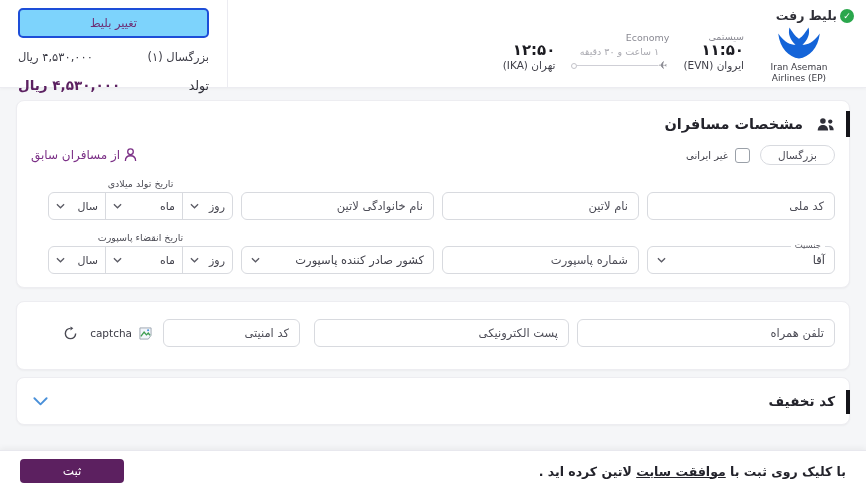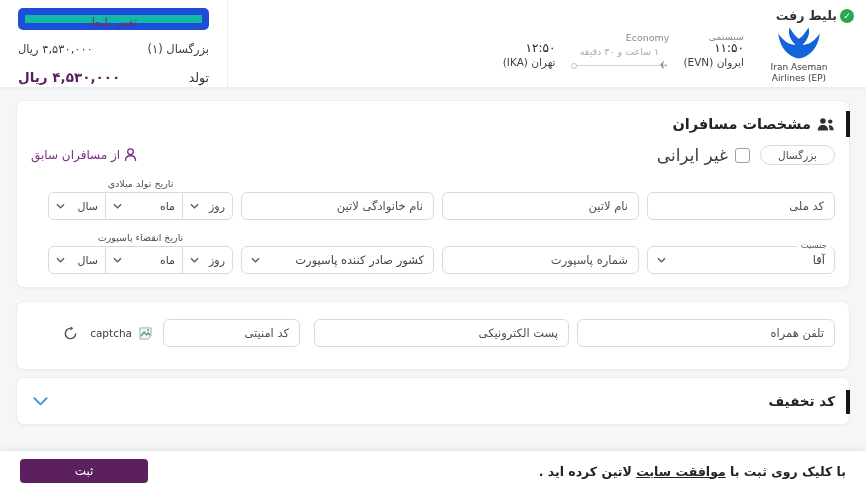--- a/index.html
+++ b/index.html
@@ -13,70 +13,70 @@
   .airline-block { width:122px; padding:8px 12px 0 0; display:flex; flex-direction:column; }
   .ticket-head { display:flex; align-items:center; gap:3px; font-size:12.5px; color:#2e2e36; font-weight:bold; }
   .check-icon { width:14px; height:14px; border-radius:50%; background:#2aa74c; color:#fff;
                 display:flex; align-items:center; justify-content:center; font-size:9px; flex:0 0 auto; }
   .logo { margin:2px auto 1px; }
   .airline-name { font-size:9px; color:#3a3a42; text-align:center; line-height:1.25; width:90px; margin:0 auto; direction:ltr; }
 
   .times { display:flex; margin-top:31px; gap:14px; }
   .t-col { display:flex; flex-direction:column; align-items:flex-start; }
   .t-small { font-size:9.5px; color:#8a8a93; }
-  .t-time { font-size:12px; font-weight:normal; color:#1c1c22; line-height:1.15; }
+  .t-time { font-size:15px; font-weight:bold; color:#1c1c22; line-height:1.15; }
   .t-city { font-size:10.5px; color:#3f3f48; }
   .dur-col { width:100px; display:flex; flex-direction:column; align-items:center; padding-top:1px; }
   .dur-cabin { align-self:flex-start; font-size:9.5px; color:#8a8a93; direction:ltr; }
   .dur-text { font-size:9.5px; color:#a9a9b0; margin-top:3px; }
   .dur-line { width:96px; display:flex; align-items:center; margin-top:3px; }
   .dur-dot { width:6px; height:6px; border:1px solid #c2c2c9; border-radius:50%; background:#fff; }
   .dur-rail { flex:1; height:1px; background:#cfcfd6; }
   .plane-glyph { font-size:11px; color:#8d8d95; transform:scaleX(-1); line-height:1; }
 
   .top-spacer { flex:1; }
   .price-panel { width:228px; border-right:1px solid #ececf1; padding:8px 18px 0; }
-  .change-btn { display:block; width:100%; height:22px; background:#14b8a6; border:7px solid #1d4ed8;
+  .change-btn { display:block; width:100%; height:30px; background:#7dd3fc; border:2px solid #1d4ed8;
                 border-radius:5px; color:#6d2d74; font-size:11.5px; font-family:inherit; cursor:pointer; }
   .price-row { display:flex; justify-content:space-between; align-items:center; margin-top:12px;
                font-size:11.5px; color:#3c3c46; }
   .total-row { margin-top:13px; }
   .total-label { font-size:12.5px; color:#2f2f38; }
   .total-amt { font-size:13.5px; font-weight:bold; color:#5c2161; }
 
   
   .card { position:absolute; left:16px; width:834px; background:#fff; border:1px solid #ededf1;
           border-radius:8px; box-shadow:0 1px 2px rgba(0,0,0,.04); }
   .card-pass { top:100px; height:188px; padding:10px 14px 0; }
   .card-contact { top:301px; height:69px; padding:17px 14px 0; }
   .card-discount { top:377px; height:48px; padding:12px 14px; display:flex; justify-content:space-between; align-items:center; }
 
-  .section-head { position:relative; display:flex; align-items:center; gap:5px; height:26px; }
+  .section-head { position:relative; display:flex; align-items:center; gap:13px; height:26px; }
   .black-bar { position:absolute; right:-15px; top:0; width:4px; height:26px; background:#141419; }
   .section-title { font-size:14.5px; font-weight:bold; color:#23232b; }
 
   .chips-row { display:flex; justify-content:space-between; align-items:center; margin-top:7px; height:22px; }
   .chips-right { display:flex; align-items:center; gap:10px; }
   .chip { border:1px solid #d8dadf; border-radius:999px; padding:3px 17px; font-size:10.5px; color:#4a4a55; background:#fff; cursor:pointer; }
   .cb-wrap { display:flex; align-items:center; gap:7px; }
   .checkbox { width:15px; height:15px; border:1.4px solid #9aa0a8; border-radius:3px; background:#fff; cursor:pointer; }
-  .cb-label { font-size:17px; color:#3c3c46; }
+  .cb-label { font-size:10px; color:#3c3c46; }
   .prev-link { display:flex; align-items:center; gap:4px; color:#7b2f86; font-size:12px; cursor:pointer; }
 
   .form-row { display:grid; grid-template-columns:188px 197px 193px 185px; gap:8px; align-items:end; }
   .row1 { margin-top:12px; }
   .row2 { margin-top:12px; }
   .f-input { height:28px; border:1px solid #d8dadf; border-radius:6px; padding:0 10px; font-size:11.5px;
              color:#333; width:100%; font-family:inherit; background:#fff; }
   .f-input::placeholder { color:#4e4e58; opacity:1; }
   .sel { position:relative; height:28px; border:1px solid #d8dadf; border-radius:6px; background:#fff;
          display:flex; align-items:center; justify-content:space-between; padding:0 9px; cursor:pointer; }
   .sel-label { font-size:11.5px; color:#42424c; }
   .chev { flex:0 0 auto; }
-  .float-label { position:absolute; top:-7px; right:3px; background:#fff; padding:0 4px; font-size:8.5px; color:#5b5b64; }
+  .float-label { position:absolute; top:-7px; right:9px; background:#fff; padding:0 4px; font-size:8.5px; color:#5b5b64; }
 
   .date-wrap { display:flex; flex-direction:column; }
   .date-label { font-size:9.5px; color:#4c4c55; text-align:center; margin-bottom:3px; }
   .date-group { display:flex; height:28px; border:1px solid #d8dadf; border-radius:6px; background:#fff; overflow:hidden; }
   .date-seg { display:flex; align-items:center; justify-content:space-between; padding:0 7px; cursor:pointer; }
   .seg-day { width:49px; }
   .seg-month { width:78px; border-left:1px solid #d8dadf; border-right:1px solid #d8dadf; }
   .seg-year { flex:1; }
   .seg-txt { font-size:11px; color:#42424c; }
 
@@ -92,21 +92,21 @@
   .disc-bar { position:absolute; right:-15px; top:-3px; width:4px; height:24px; background:#141419; }
   .disc-title { font-size:13.5px; font-weight:bold; color:#23232b; }
   .disc-chev { cursor:pointer; display:flex; align-items:center; padding:2px; }
 
   
   .footer { position:absolute; top:450px; left:0; width:866px; height:41px; background:#fff;
             border-top:1px solid #e8e8ee; box-shadow:0 -2px 6px rgba(0,0,0,.05);
             display:flex; align-items:center; justify-content:space-between; padding:0 20px; }
   .agree { font-size:12.5px; color:#23232b; font-weight:600; }
   .agree a { color:#23232b; }
-  .submit-btn { width:128px; height:24px; background:#5c2060; color:#fff; border:none; border-radius:4px;
+  .submit-btn { width:104px; height:24px; background:#5c2060; color:#fff; border:none; border-radius:4px;
                 font-size:12px; font-family:inherit; cursor:pointer; }
 </style>
 </head>
 <body>
 
 <div class="screen">
 
   <div class="topbar">
 
     <div class="airline-block">

